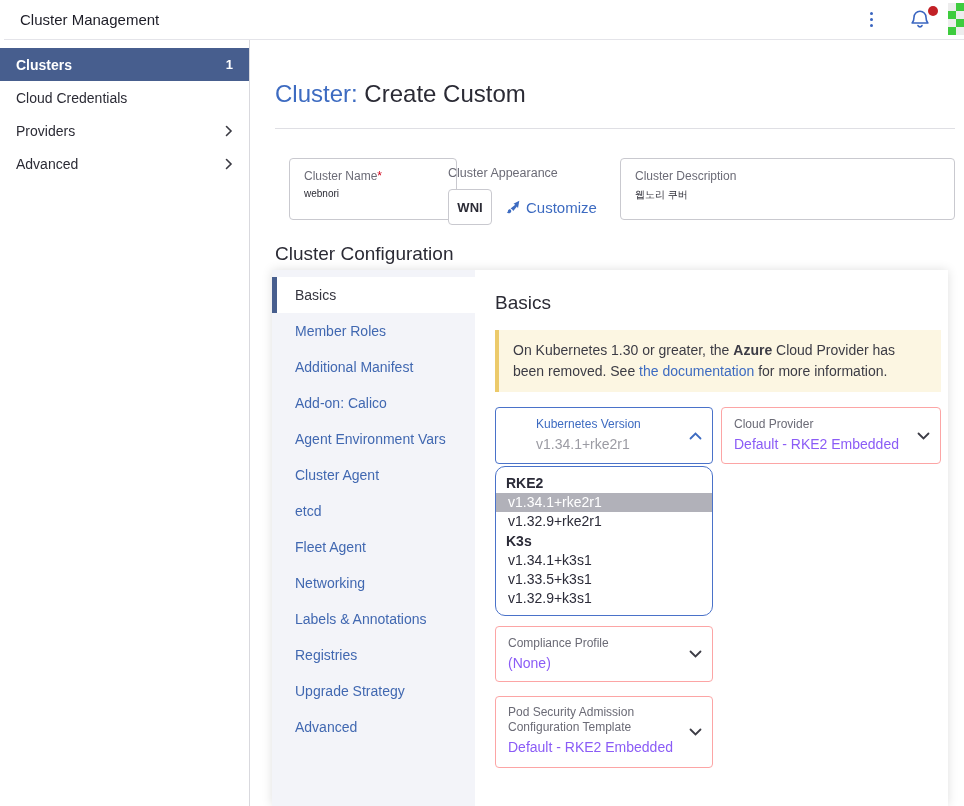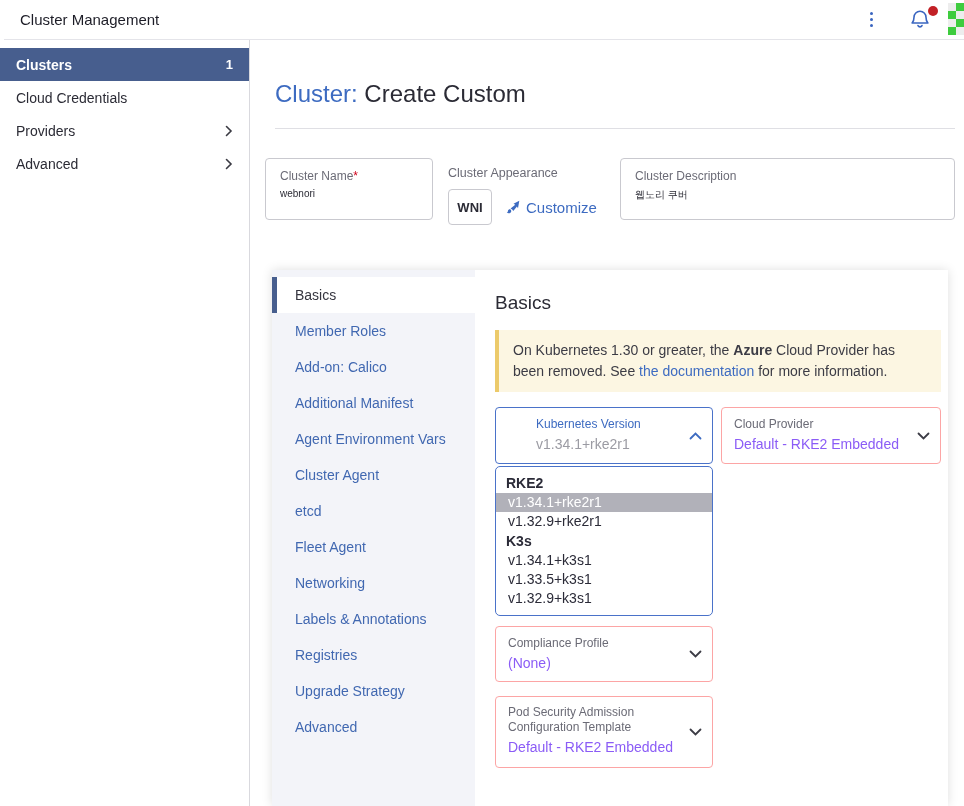--- a/index.html
+++ b/index.html
@@ -29,21 +29,21 @@
   .page-title { position:absolute; left:25px; top:40px; font-size:24px; }
   .page-title .pfx { color:#3d6bc1; }
   .page-title .rest { color:#2b2b35; }
   .title-rule { position:absolute; left:25px; top:88px; width:680px; height:1px; background:#dfdfe4; }
 
   
   .field-box { position:absolute; border:1px solid #c9c9cf; border-radius:4px; background:#fff; padding:10px 14px; }
   .fb-label { font-size:12px; color:#6b6b76; }
   .fb-label .req { color:#d0021b; }
   .fb-value { font-size:10px; color:#2b2b35; margin-top:5px; }
-  .box-name { left:15px; top:118px; width:168px; height:62px; }
+  .box-name { left:39px; top:118px; width:168px; height:62px; }
   .box-desc { left:370px; top:118px; width:335px; height:62px; }
   .appearance { position:absolute; left:198px; top:126px; }
   .appearance .fb-label { font-size:12.5px; }
   .appearance-row { display:flex; align-items:center; margin-top:9px; }
   .wni-badge { width:44px; height:36px; border:1px solid #c9c9cf; border-radius:4px; display:flex; align-items:center; justify-content:center; font-size:13px; font-weight:bold; color:#2b2b35; background:#fff; }
   .customize { display:flex; align-items:center; margin-left:14px; color:#3d6bc1; font-size:15px; cursor:pointer; }
   .customize svg { margin-right:6px; }
 
   .section-title { position:absolute; left:25px; top:203px; font-size:19px; color:#2b2b35; }
 
@@ -63,21 +63,21 @@
   .select-box { position:relative; border:1px solid #fca5a5; border-radius:4px; background:#fff; padding:9px 26px 9px 12px; height:57px; cursor:pointer; }
   .select-box.focused { border:1.5px solid #4a72c9;padding-left:40px; }
   .sb-label { font-size:12px; color:#6b6b76; }
   .select-box.focused .sb-label { color:#3d6bc1; }
   .sb-value { font-size:14px; color:#8b5cf6; margin-top:5px; white-space:nowrap; }
   .sb-value.placeholder { color:#9b9ba3; }
   .sb-chevron { position:absolute; right:10px; top:50%; margin-top:-4px; display:flex; }
   .k8s-select { width:218px; }
   .cloud-select { width:220px; margin-left:8px; }
 
-  .dropdown { margin-top:2px; width:218px; border:1.5px solid #4a72c9; border-radius:5px; background:#fff; padding:6px 0 7px; }
+  .dropdown { margin-top:2px; width:218px; border:1.5px solid #4a72c9; border-radius:10px; background:#fff; padding:6px 0 7px; }
   .dd-group { padding:2px 10px; font-size:14px; font-weight:bold; color:#2b2b38; }
   .dd-option { padding:1px 10px 2px 12px; font-size:14px; color:#2b2b38; cursor:pointer; }
   .dd-option.selected { background:#b1b1b9; color:#fff; }
 
   .compliance-select { position:relative; margin-top:10px; width:218px; height:56px; }
   .pod-select { position:relative; margin-top:14px; width:218px; height:72px; padding-top:8px; }
   .pod-select .sb-label { line-height:15px; width:165px; }
   .pod-select .sb-value { margin-top:4px; }
 </style>
 </head>
@@ -167,27 +167,28 @@
           <span>Customize</span>
         </div>
       </div>
     </div>
 
     <div class="field-box box-desc">
       <div class="fb-label">Cluster Description</div>
       <div class="fb-value">웹노리 쿠버</div>
     </div>
 
+    <div class="section-title">Cluster Configuration</div>
 
     <div class="card">
       <div class="tab-col" id="tab-col">
           <div class="tab active">Basics</div>
           <div class="tab">Member Roles</div>
+          <div class="tab">Additional Manifest</div>
           <div class="tab">Add-on: Calico</div>
-          <div class="tab">Additional Manifest</div>
           <div class="tab">Agent Environment Vars</div>
           <div class="tab">Cluster Agent</div>
           <div class="tab">etcd</div>
           <div class="tab">Fleet Agent</div>
           <div class="tab">Networking</div>
           <div class="tab">Labels &amp; Annotations</div>
           <div class="tab">Registries</div>
           <div class="tab">Upgrade Strategy</div>
           <div class="tab">Advanced</div>
         </div>

